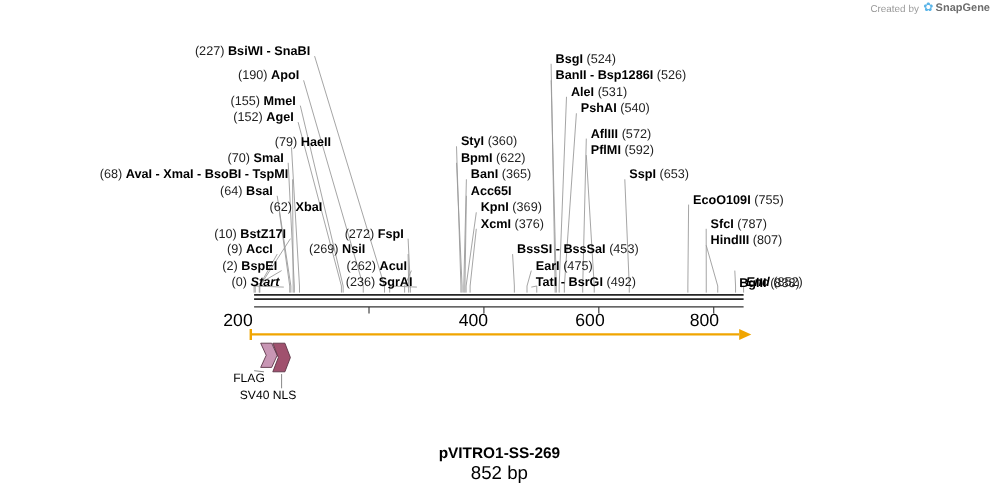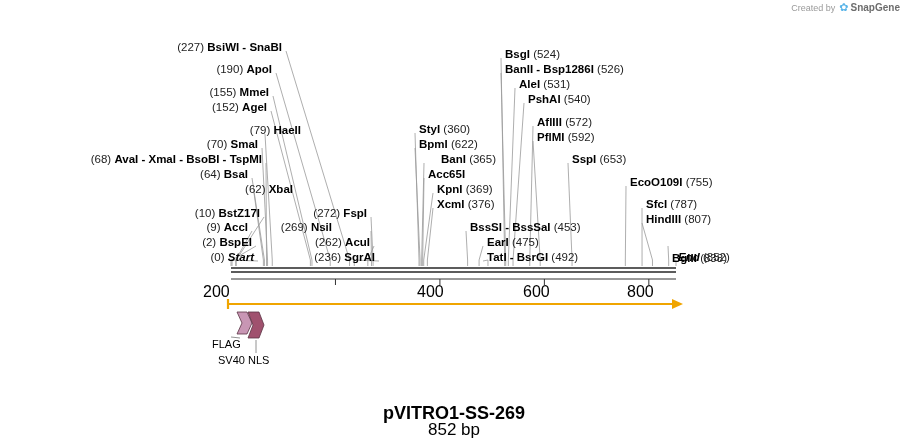--- a/index.html
+++ b/index.html
@@ -72,21 +72,21 @@
   .feature-label {
     position: absolute;
     font-size: 11px;
     color: #000000;
     white-space: nowrap;
   }
   .title {
     position: absolute;
     width: 100%;
     text-align: center;
-    font-size: 18px;
+    font-size: 14px;
     font-weight: bold;
     color: #000000;
   }
   .subtitle {
     position: absolute;
     width: 100%;
     text-align: center;
     font-size: 17px;
     color: #000000;
   }
@@ -182,21 +182,21 @@
     <div class="label" style="top: 207px; left: 0px; width: 260px; text-align: right;"><span class="pos">(10)</span> <span class="name">BstZ17I</span></div>
     <div class="label" style="top: 221px; left: 0px; width: 248px; text-align: right;"><span class="pos">(9)</span> <span class="name">AccI</span></div>
     <div class="label" style="top: 236px; left: 0px; width: 252px; text-align: right;"><span class="pos">(2)</span> <span class="name">BspEI</span></div>
     <div class="label" style="top: 251px; left: 0px; width: 254px; text-align: right;"><span class="pos">(0)</span> <span class="ital">Start</span></div>
     <div class="label" style="top: 207px; left: 0px; width: 367px; text-align: right;"><span class="pos">(272)</span> <span class="name">FspI</span></div>
     <div class="label" style="top: 221px; left: 0px; width: 332px; text-align: right;"><span class="pos">(269)</span> <span class="name">NsiI</span></div>
     <div class="label" style="top: 236px; left: 0px; width: 370px; text-align: right;"><span class="pos">(262)</span> <span class="name">AcuI</span></div>
     <div class="label" style="top: 251px; left: 0px; width: 375px; text-align: right;"><span class="pos">(236)</span> <span class="name">SgrAI</span></div>
     <div class="label" style="top: 123px; left: 419px;"><span class="name">StyI</span>  <span class="pos">(360)</span></div>
     <div class="label" style="top: 138px; left: 419px;"><span class="name">BpmI</span>  <span class="pos">(622)</span></div>
-    <div class="label" style="top: 153px; left: 428px; margin-left: 13px;"><span class="name">BanI</span>  <span class="pos">(365)</span></div>
+    <div class="label" style="top: 153px; left: 428px;"><span class="name">BanI</span>  <span class="pos">(365)</span></div>
     <div class="label" style="top: 168px; left: 428px;"><span class="name">Acc65I</span></div>
     <div class="label" style="top: 183px; left: 437px;"><span class="name">KpnI</span>  <span class="pos">(369)</span></div>
     <div class="label" style="top: 198px; left: 437px;"><span class="name">XcmI</span>  <span class="pos">(376)</span></div>
     <div class="label" style="top: 48px; left: 505px;"><span class="name">BsgI</span>  <span class="pos">(524)</span></div>
     <div class="label" style="top: 63px; left: 505px;"><span class="name">BanII - Bsp1286I</span>  <span class="pos">(526)</span></div>
     <div class="label" style="top: 78px; left: 519px;"><span class="name">AleI</span>  <span class="pos">(531)</span></div>
     <div class="label" style="top: 93px; left: 528px;"><span class="name">PshAI</span>  <span class="pos">(540)</span></div>
     <div class="label" style="top: 116px; left: 537px;"><span class="name">AflIII</span>  <span class="pos">(572)</span></div>
     <div class="label" style="top: 131px; left: 537px;"><span class="name">PflMI</span>  <span class="pos">(592)</span></div>
     <div class="label" style="top: 153px; left: 572px;"><span class="name">SspI</span>  <span class="pos">(653)</span></div>

